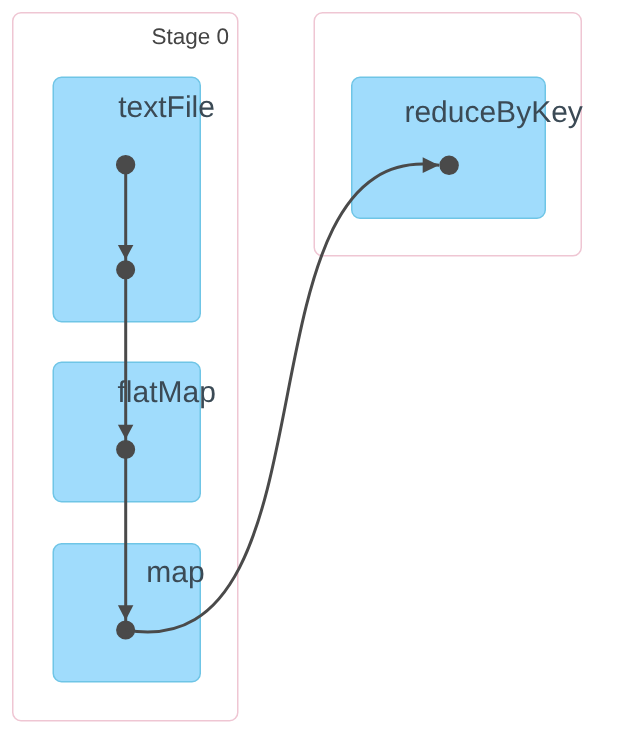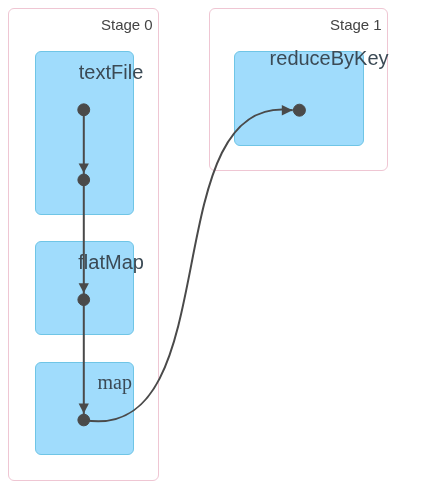--- a/index.html
+++ b/index.html
@@ -12,33 +12,32 @@
   svg{position:absolute;left:0;top:0;width:423px;height:487px;overflow:visible;}
 </style>
 </head>
 <body>
 
 <div id="root">
   <div class="stage" style="left:8.2px;top:8.2px;width:150.6px;height:472.8px;"></div>
   <div class="stage-label" style="left:101px;top:16px;">Stage 0</div>
 
   <div class="stage" style="left:208.9px;top:8.2px;width:179.4px;height:162.5px;"></div>
-  <div class="stage-label" style="left:330px;top:16px;">Stage 1</div>
 
   <div class="node" style="left:35px;top:51px;width:97px;height:162px;"></div>
   <div class="node-label" style="left:78.8px;top:60.5px;">textFile</div>
 
   <div class="node" style="left:35px;top:241px;width:97px;height:92px;"></div>
   <div class="node-label" style="left:78.3px;top:251px;">flatMap</div>
 
   <div class="node" style="left:35px;top:361.5px;width:97px;height:91px;"></div>
-  <div class="node-label" style="left:97.5px;top:370.6px;font-family:Liberation Serif, serif;">map</div>
+  <div class="node-label" style="left:97.5px;top:370.6px;">map</div>
 
   <div class="node" style="left:234px;top:51px;width:128px;height:93px;"></div>
-  <div class="node-label" style="left:269.6px;top:47px;text-align:center;">reduceByKey</div>
+  <div class="node-label" style="left:269.6px;top:64px;text-align:center;">reduceByKey</div>
 
   <svg viewBox="0 0 423 487">
     <g fill="#4A4A4A" stroke="#4A4A4A">
       <path d="M83.8,109.8 L83.8,420" stroke-width="2" fill="none"></path>
       <path d="M78.6,163.4 L88.9,163.4 L83.75,173.0 Z" stroke="none"></path>
       <path d="M78.6,283.2 L88.9,283.2 L83.75,292.9 Z" stroke="none"></path>
       <path d="M78.6,403.5 L88.9,403.5 L83.75,413.5 Z" stroke="none"></path>
       <circle cx="83.75" cy="109.8" r="5.95"></circle>
       <circle cx="83.75" cy="179.9" r="5.85"></circle>
       <circle cx="83.75" cy="299.7" r="5.85"></circle>

